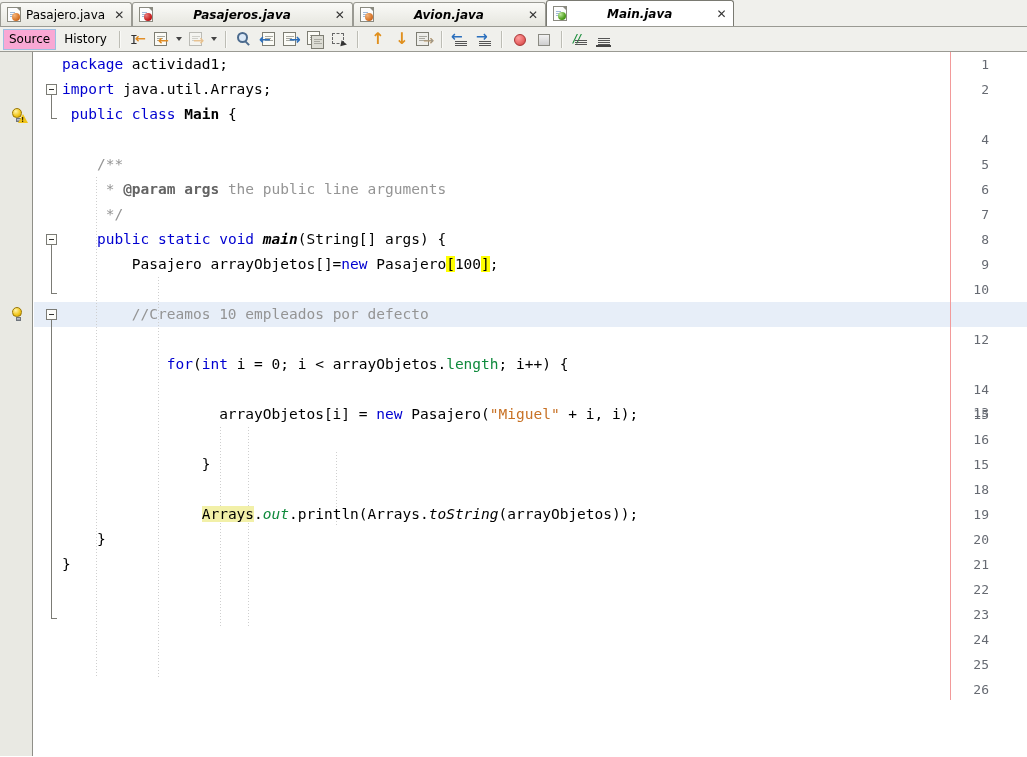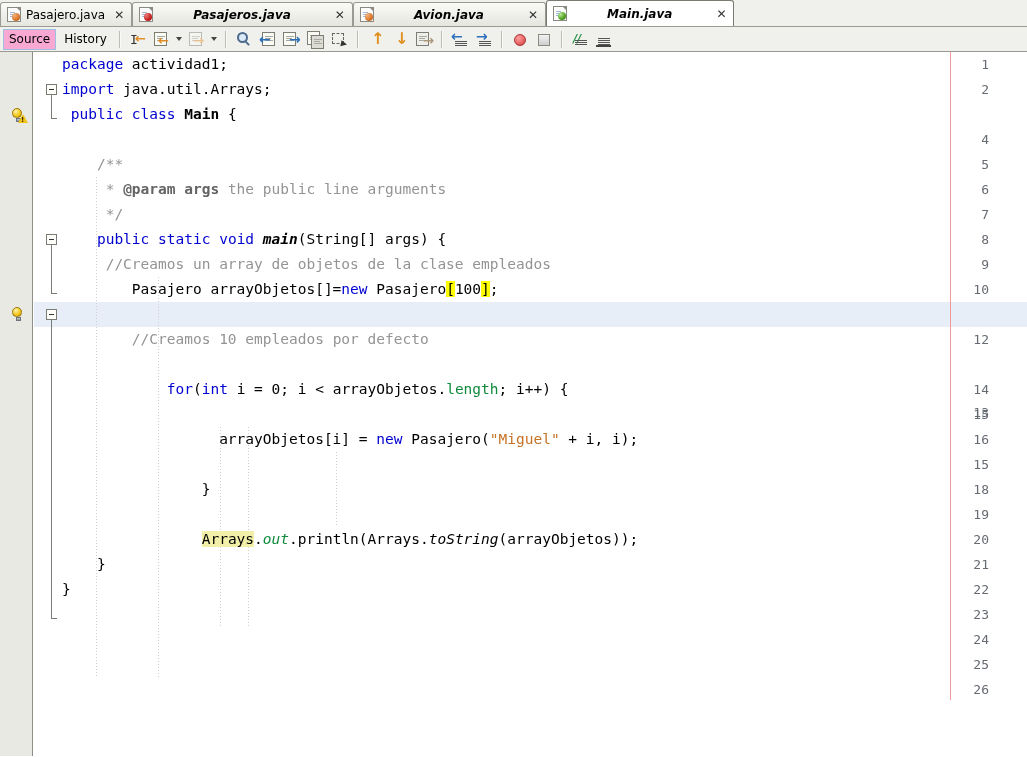--- a/index.html
+++ b/index.html
@@ -438,21 +438,20 @@
     <div class="code">
 
       <div class="cl"><span class="kw">package</span> actividad1;</div>
       <div class="cl"><span class="kw">import</span> java.util.Arrays;</div>
       <div class="cl"> <span class="kw">public</span> <span class="kw">class</span> <span class="cbold">Main</span> {</div>
       <div class="cl"> </div>
       <div class="cl">    <span class="cm">/**</span></div>
       <div class="cl">    <span class="cm"> * </span><span class="cmb">@param args</span><span class="cm"> the public line arguments</span></div>
       <div class="cl">    <span class="cm"> */</span></div>
       <div class="cl">    <span class="kw">public</span> <span class="kw">static</span> <span class="kw">void</span> <span class="bold">main</span>(String[] args) {</div>
-      <div class="cl">     <span class="cm">//Creamos un array de objetos de la clase empleados</span></div>
       <div class="cl">        Pasajero arrayObjetos[]=<span class="kw">new</span> Pasajero<span class="mark">[</span>100<span class="mark">]</span>;</div>
       <div class="cl"> </div>
       <div class="cl">        <span class="cm">//Creamos 10 empleados por defecto</span></div>
       <div class="cl"> </div>
       <div class="cl">            <span class="kw">for</span>(<span class="kw">int</span> i = 0; i &lt; arrayObjetos.<span class="fld">length</span>; i++) {</div>
       <div class="cl"> </div>
       <div class="cl">                  arrayObjetos[i] = <span class="kw">new</span> Pasajero(<span class="str">"Miguel"</span> + i, i);</div>
       <div class="cl"> </div>
       <div class="cl">                }</div>
       <div class="cl"> </div>

